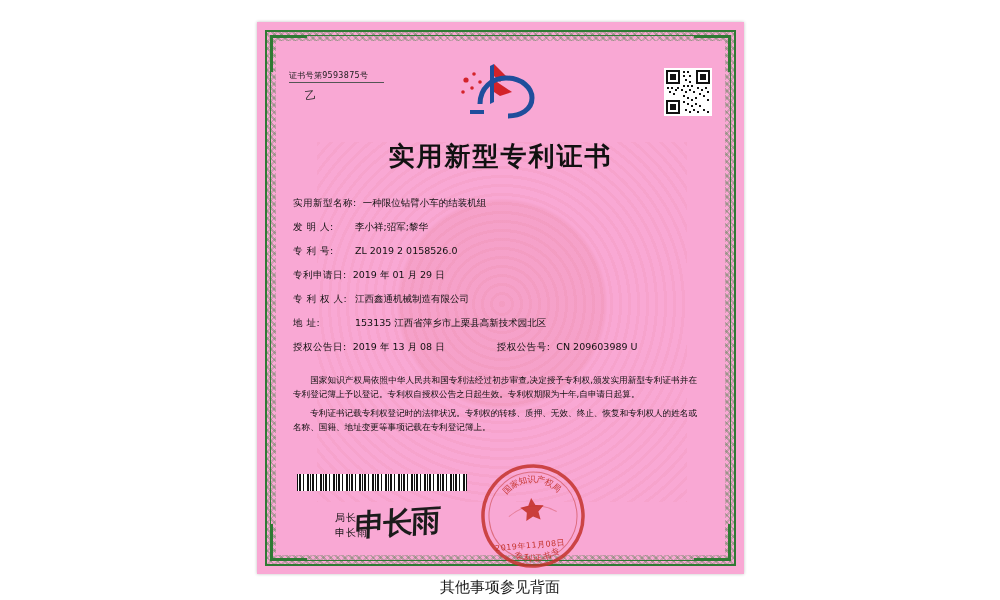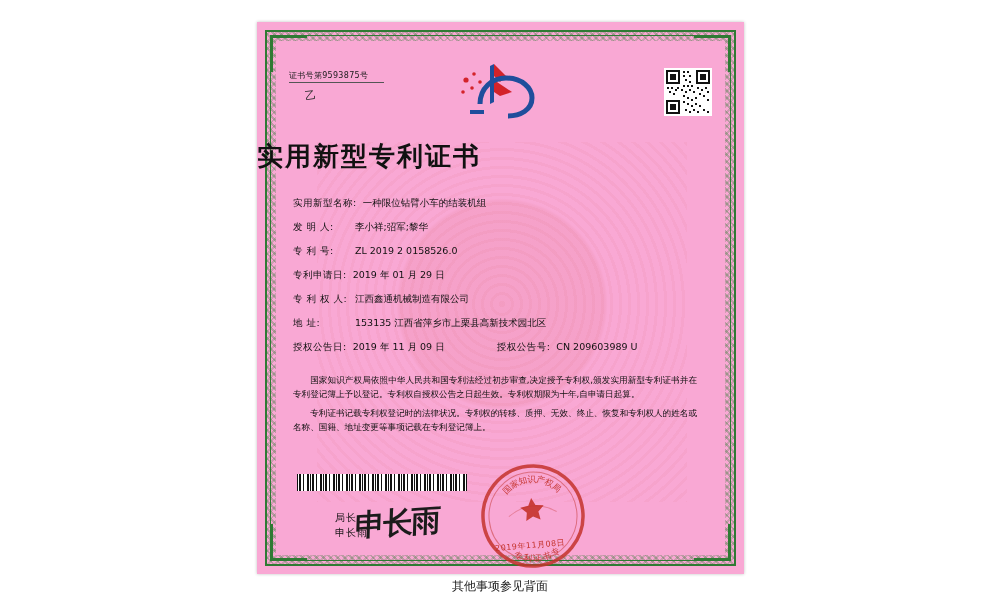--- a/index.html
+++ b/index.html
@@ -82,21 +82,21 @@
 
   
   .qr{
     position:absolute;right:32px;top:46px;width:48px;height:48px;
     background:#fff;
   }
   .qr svg{display:block;}
 
   
   .title{
-    position:absolute;left:0;right:0;top:117px;text-align:left;
+    position:absolute;left:0;right:0;top:117px;text-align:center;
     font-family:"DejaVu Serif","Liberation Serif",serif;
     font-size:26px;font-weight:bold;color:#111;letter-spacing:2px;
   }
 
   
   .fields{
     position:absolute;left:36px;top:176px;width:420px;
     font-size:9.5px;color:#111;line-height:1.1;
   }
   .row{display:flex;align-items:baseline;margin-bottom:13.5px;}
@@ -147,21 +147,21 @@
     transform:rotate(-5deg);
   }
 
   
   .pagefoot{
     position:absolute;left:0;right:0;bottom:18px;text-align:center;
     font-size:8px;color:#111;
   }
   .outside-note{
     position:absolute;left:0;right:0;top:578px;text-align:center;
-    font-size:12px;color:#1a1a1a;font-family:Liberation Mono, monospace;
+    font-size:15px;color:#1a1a1a;font-family:Liberation Mono, monospace;
   }
 </style>
 </head>
 <body>
 
 <div class="page">
 
   <div class="cert">
 
     <div class="guilloche"></div>
@@ -281,21 +281,21 @@
         <div class="val" style="padding-left:6px">江西鑫通机械制造有限公司</div>
       </div>
 
       <div class="row">
         <div class="lbl spread">地      址:</div>
         <div class="val" style="padding-left:6px">153135 江西省萍乡市上栗县高新技术园北区</div>
       </div>
 
       <div class="row dual">
         <div class="lbl" style="width:auto">授权公告日:</div>
-        <div class="val" style="padding-left:6px">2019 年 11 月 09 日</div>
+        <div class="val" style="padding-left:6px">2019 年 13 月 08 日</div>
         <div class="inline-lbl">授权公告号:</div>
         <div class="val" style="padding-left:6px">CN 209603989 U</div>
       </div>
 
     </div>
 
     <div class="paras">
       <p>国家知识产权局依照中华人民共和国专利法经过初步审查,决定授予专利权,颁发实用新型专利证书并在专利登记簿上予以登记。专利权自授权公告之日起生效。专利权期限为十年,自申请日起算。</p>
       <p>专利证书记载专利权登记时的法律状况。专利权的转移、质押、无效、终止、恢复和专利权人的姓名或名称、国籍、地址变更等事项记载在专利登记簿上。</p>
     </div>

